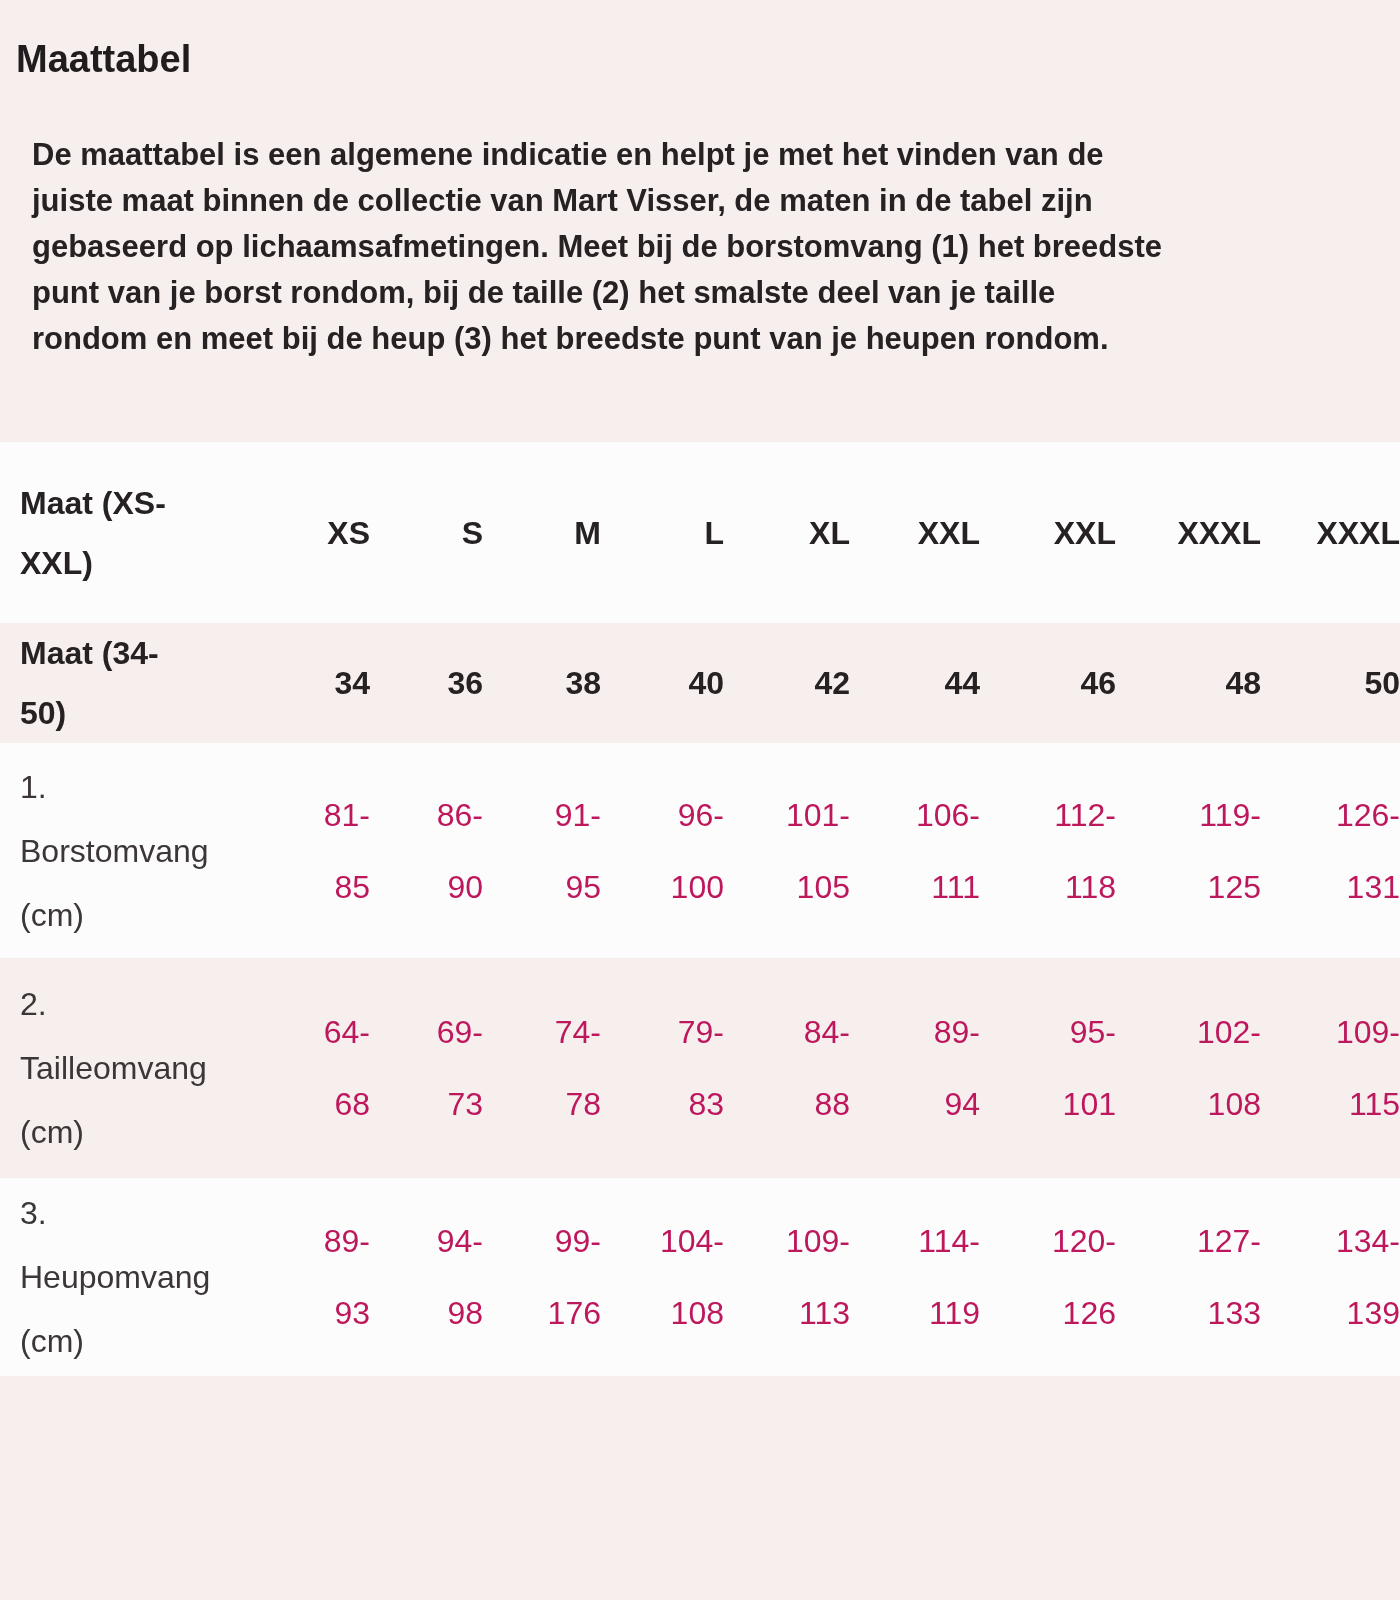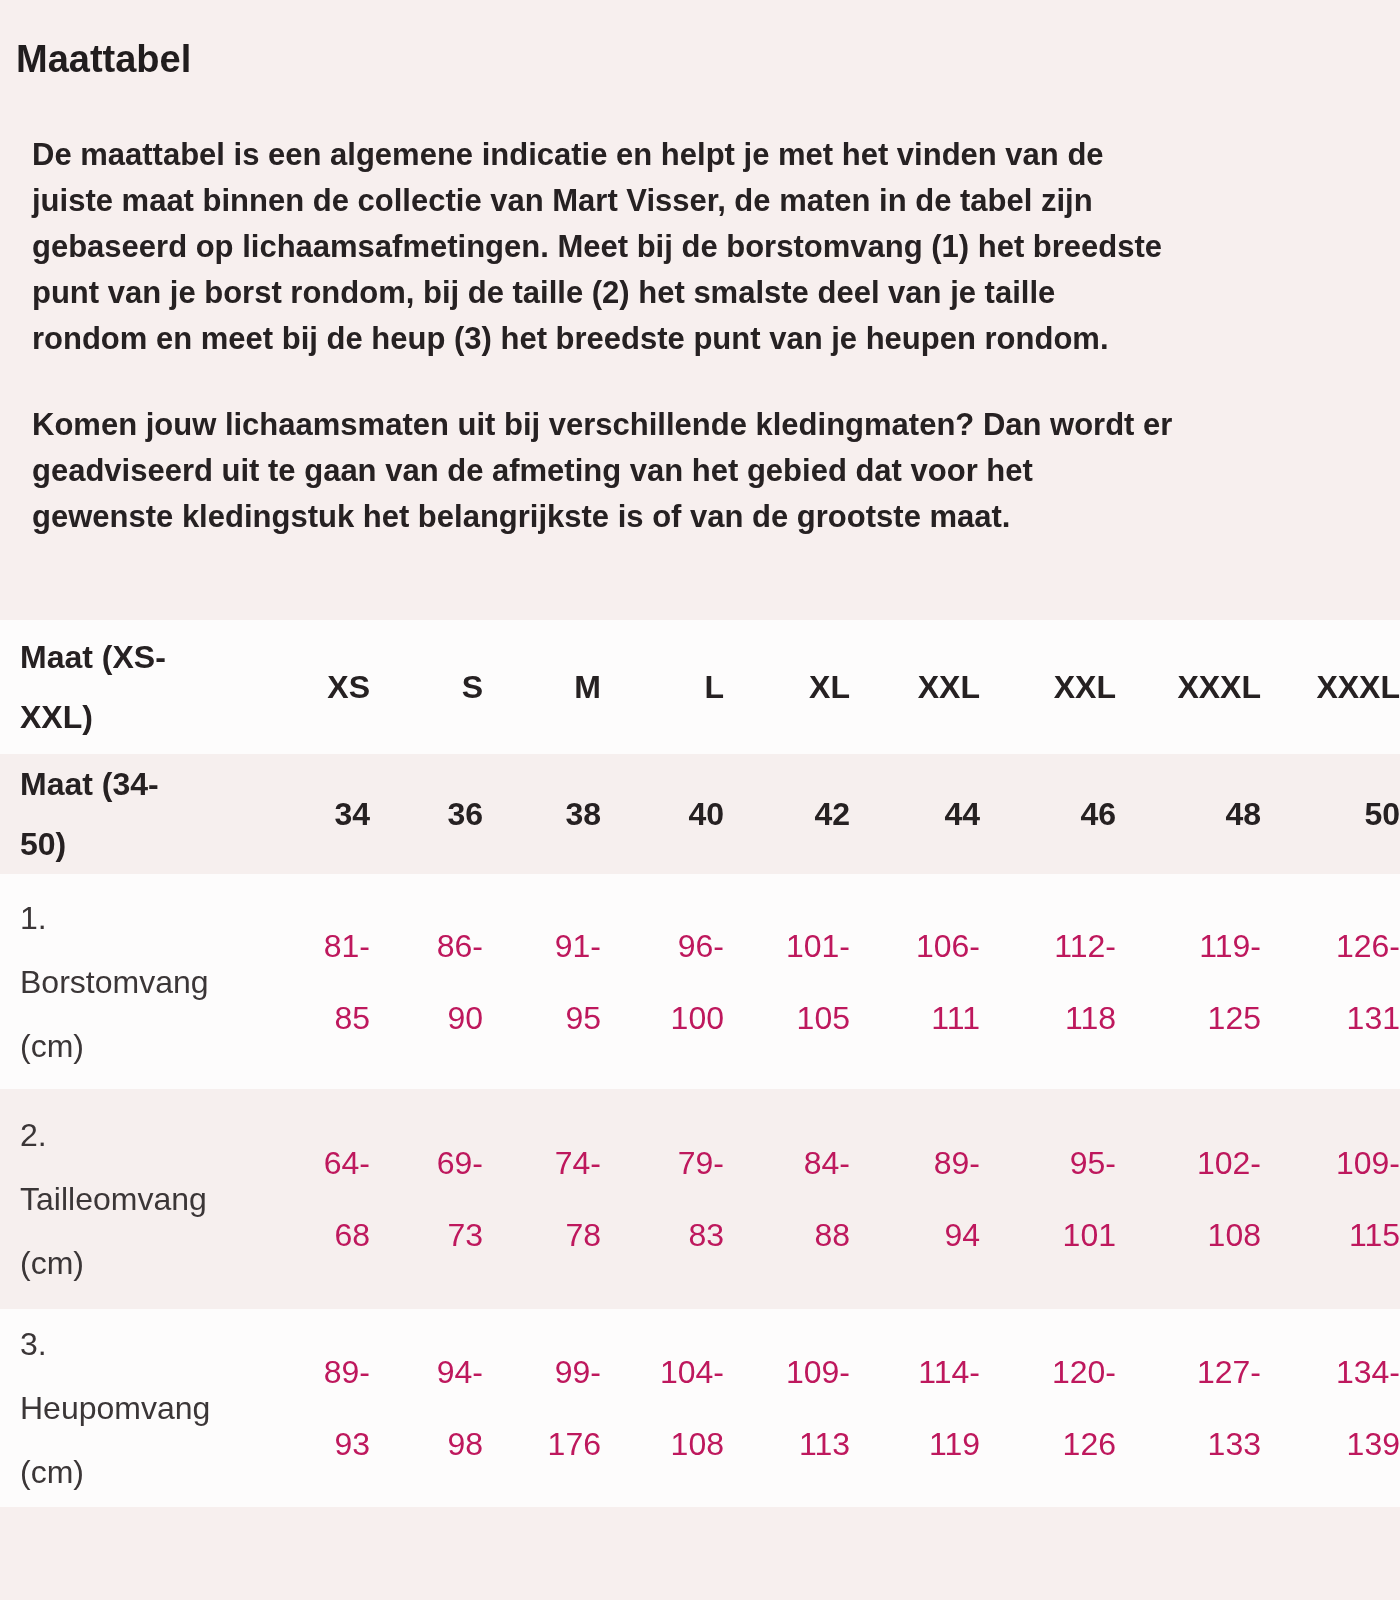--- a/index.html
+++ b/index.html
@@ -74,39 +74,36 @@
     font-weight: 400;
     line-height: 64px;
     color: #3b3637;
   }
   tr.row-data td.size-cell {
     font-weight: 400;
     line-height: 72px;
     color: #be185d;
   }
   
-  tr.size-row-0 { height: 134px; }
+  tr.size-row-0 { height: 181px; }
   tr.size-row-1 { height: 112px; margin-top: 42px; }
   tr.size-row-2 { height: 215px; }
   tr.size-row-3 { height: 220px; }
   tr.size-row-4 { height: 198px; }
 </style>
 </head>
 <body>
 
 <div class="intro-wrap">
   <h1 class="page-title">Maattabel</h1>
   <p class="intro first">De maattabel is een algemene indicatie en helpt je met het vinden van de
 juiste maat binnen de collectie van Mart Visser, de maten in de tabel zijn
 gebaseerd op lichaamsafmetingen. Meet bij de borstomvang (1) het breedste
 punt van je borst rondom, bij de taille (2) het smalste deel van je taille
 rondom en meet bij de heup (3) het breedste punt van je heupen rondom.</p>
-  <p class="intro second">Komen jouw lichaamsmaten uit bij verschillende kledingmaten? Dan wordt er
-geadviseerd uit te gaan van de afmeting van het gebied dat voor het
-gewenste kledingstuk het belangrijkste is of van de grootste maat.</p>
 </div>
 
 <table class="size-table">
   <colgroup>
     <col style="width:258px">
     <col style="width:112px">
     <col style="width:113px">
     <col style="width:118px">
     <col style="width:123px">
     <col style="width:126px">

